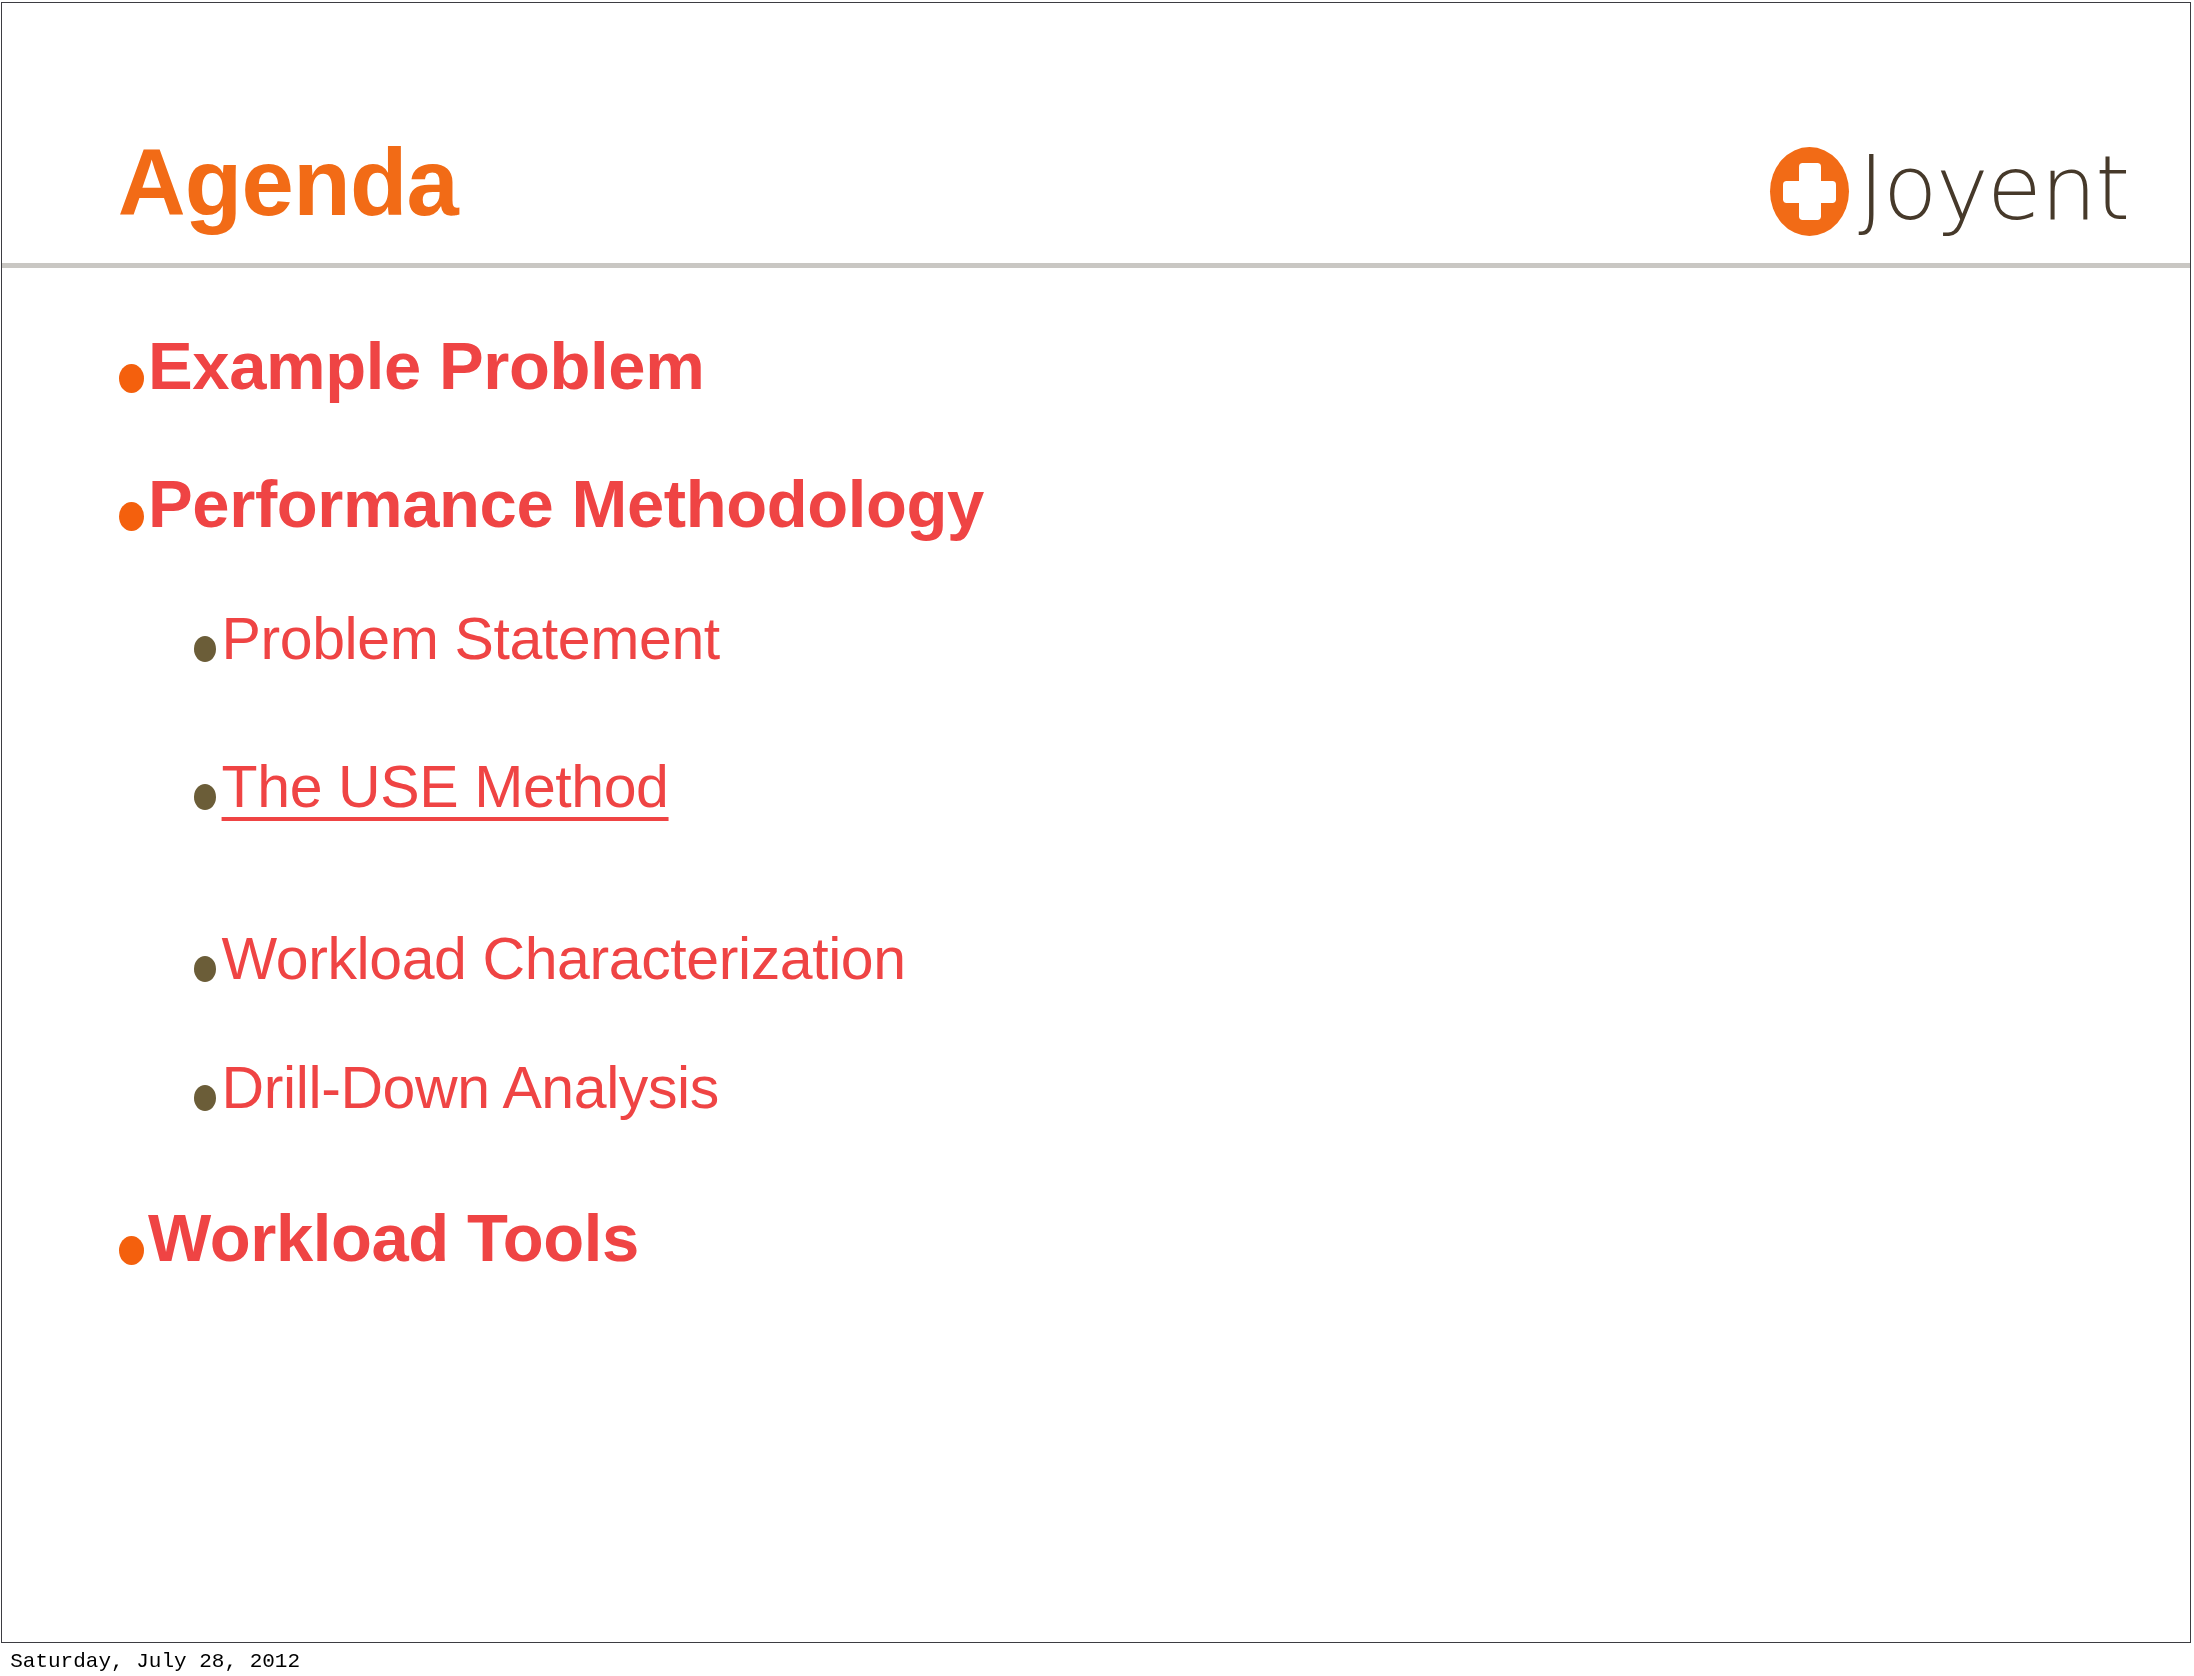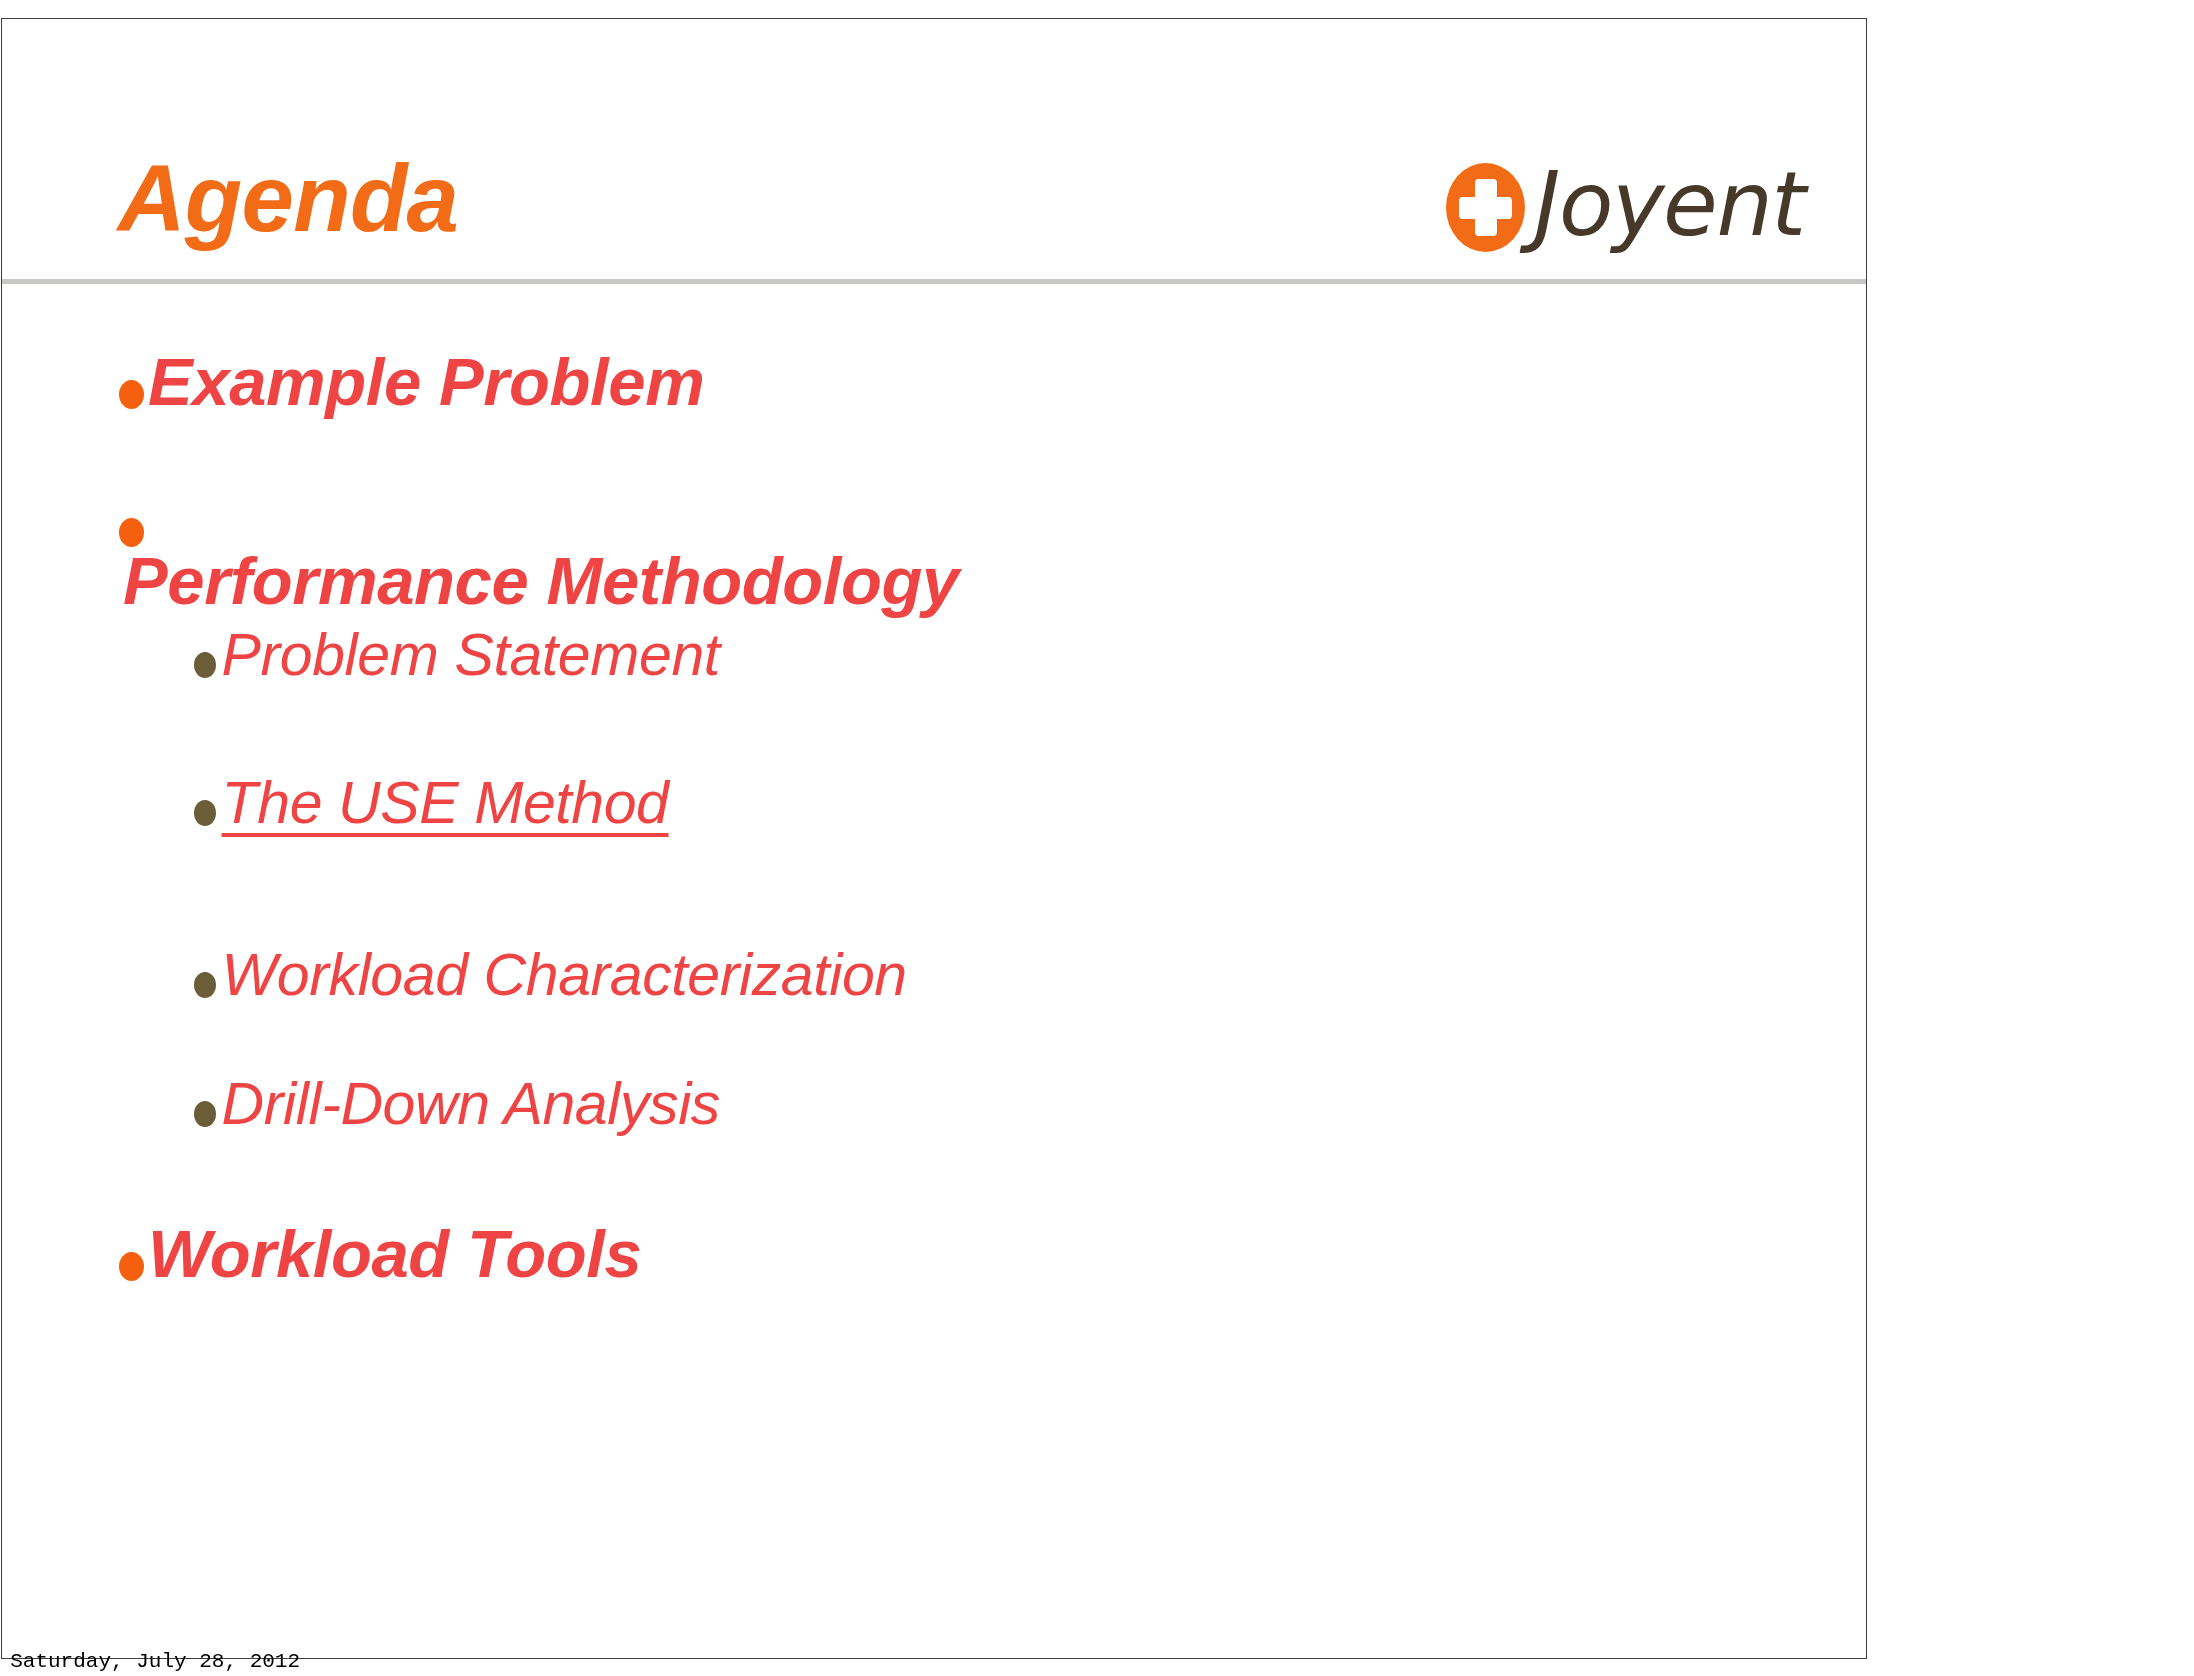--- a/index.html
+++ b/index.html
@@ -11,28 +11,27 @@
     width: 2194px;
     height: 1676px;
     font-family: "Liberation Sans", sans-serif;
     -webkit-font-smoothing: antialiased;
   }
 
   
   .slide {
     position: absolute;
     left: 0.7px;
-    top: 18px;
-    width: 1866px;
+    top: 2px;
+    width: 2190px;
     height: 1641px;
     box-sizing: border-box;
     border: 1.5px solid #3d3d42;
     background: #ffffff;
     overflow: hidden;
-    font-style: italic;
   }
 
   
   .header {
     position: absolute;
     left: 0;
     top: 0;
     width: 100%;
     height: 262px;
   }
@@ -169,21 +168,21 @@
     margin-left: 5.9px;
   }
   .underlined {
     text-decoration: underline;
     text-decoration-thickness: 4.4px;
     text-underline-offset: 10.2px;
   }
 
   
   .r0 { top: 51px; }
-  .r1 { top: 189px; flex-direction: column; }
+  .r1 { top: 189px; }
   .r2 { top: 329px; }
   .r3 { top: 477px; }
   .r4 { top: 628px; margin-top: 21px; }
   .r5 { top: 778px; }
   .r6 { top: 923px; }
 
   
   .footer-date {
     position: absolute;
     left: 10.2px;

